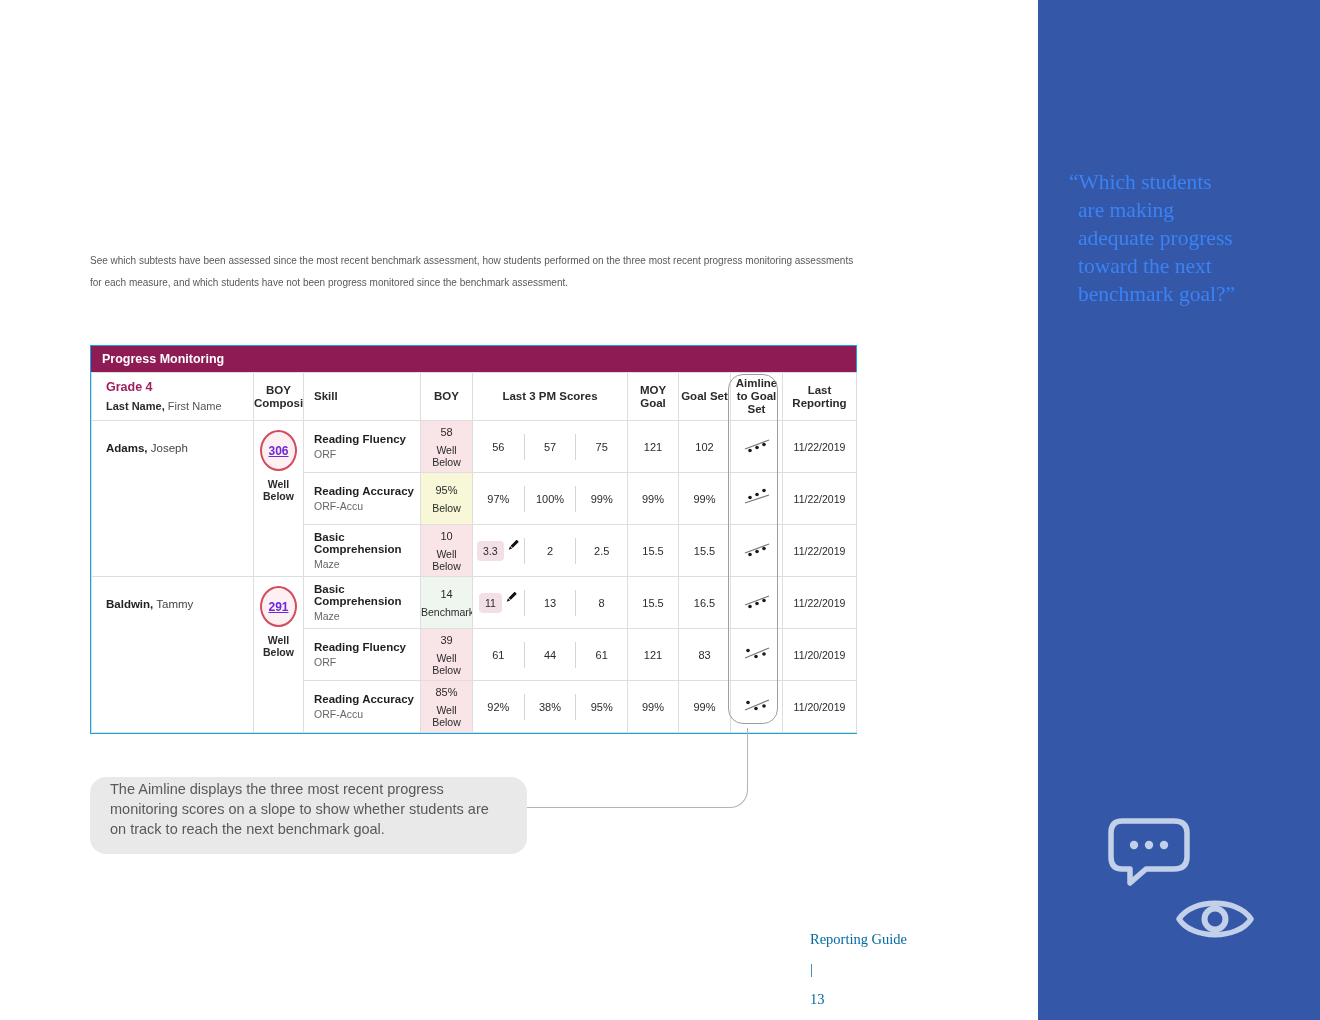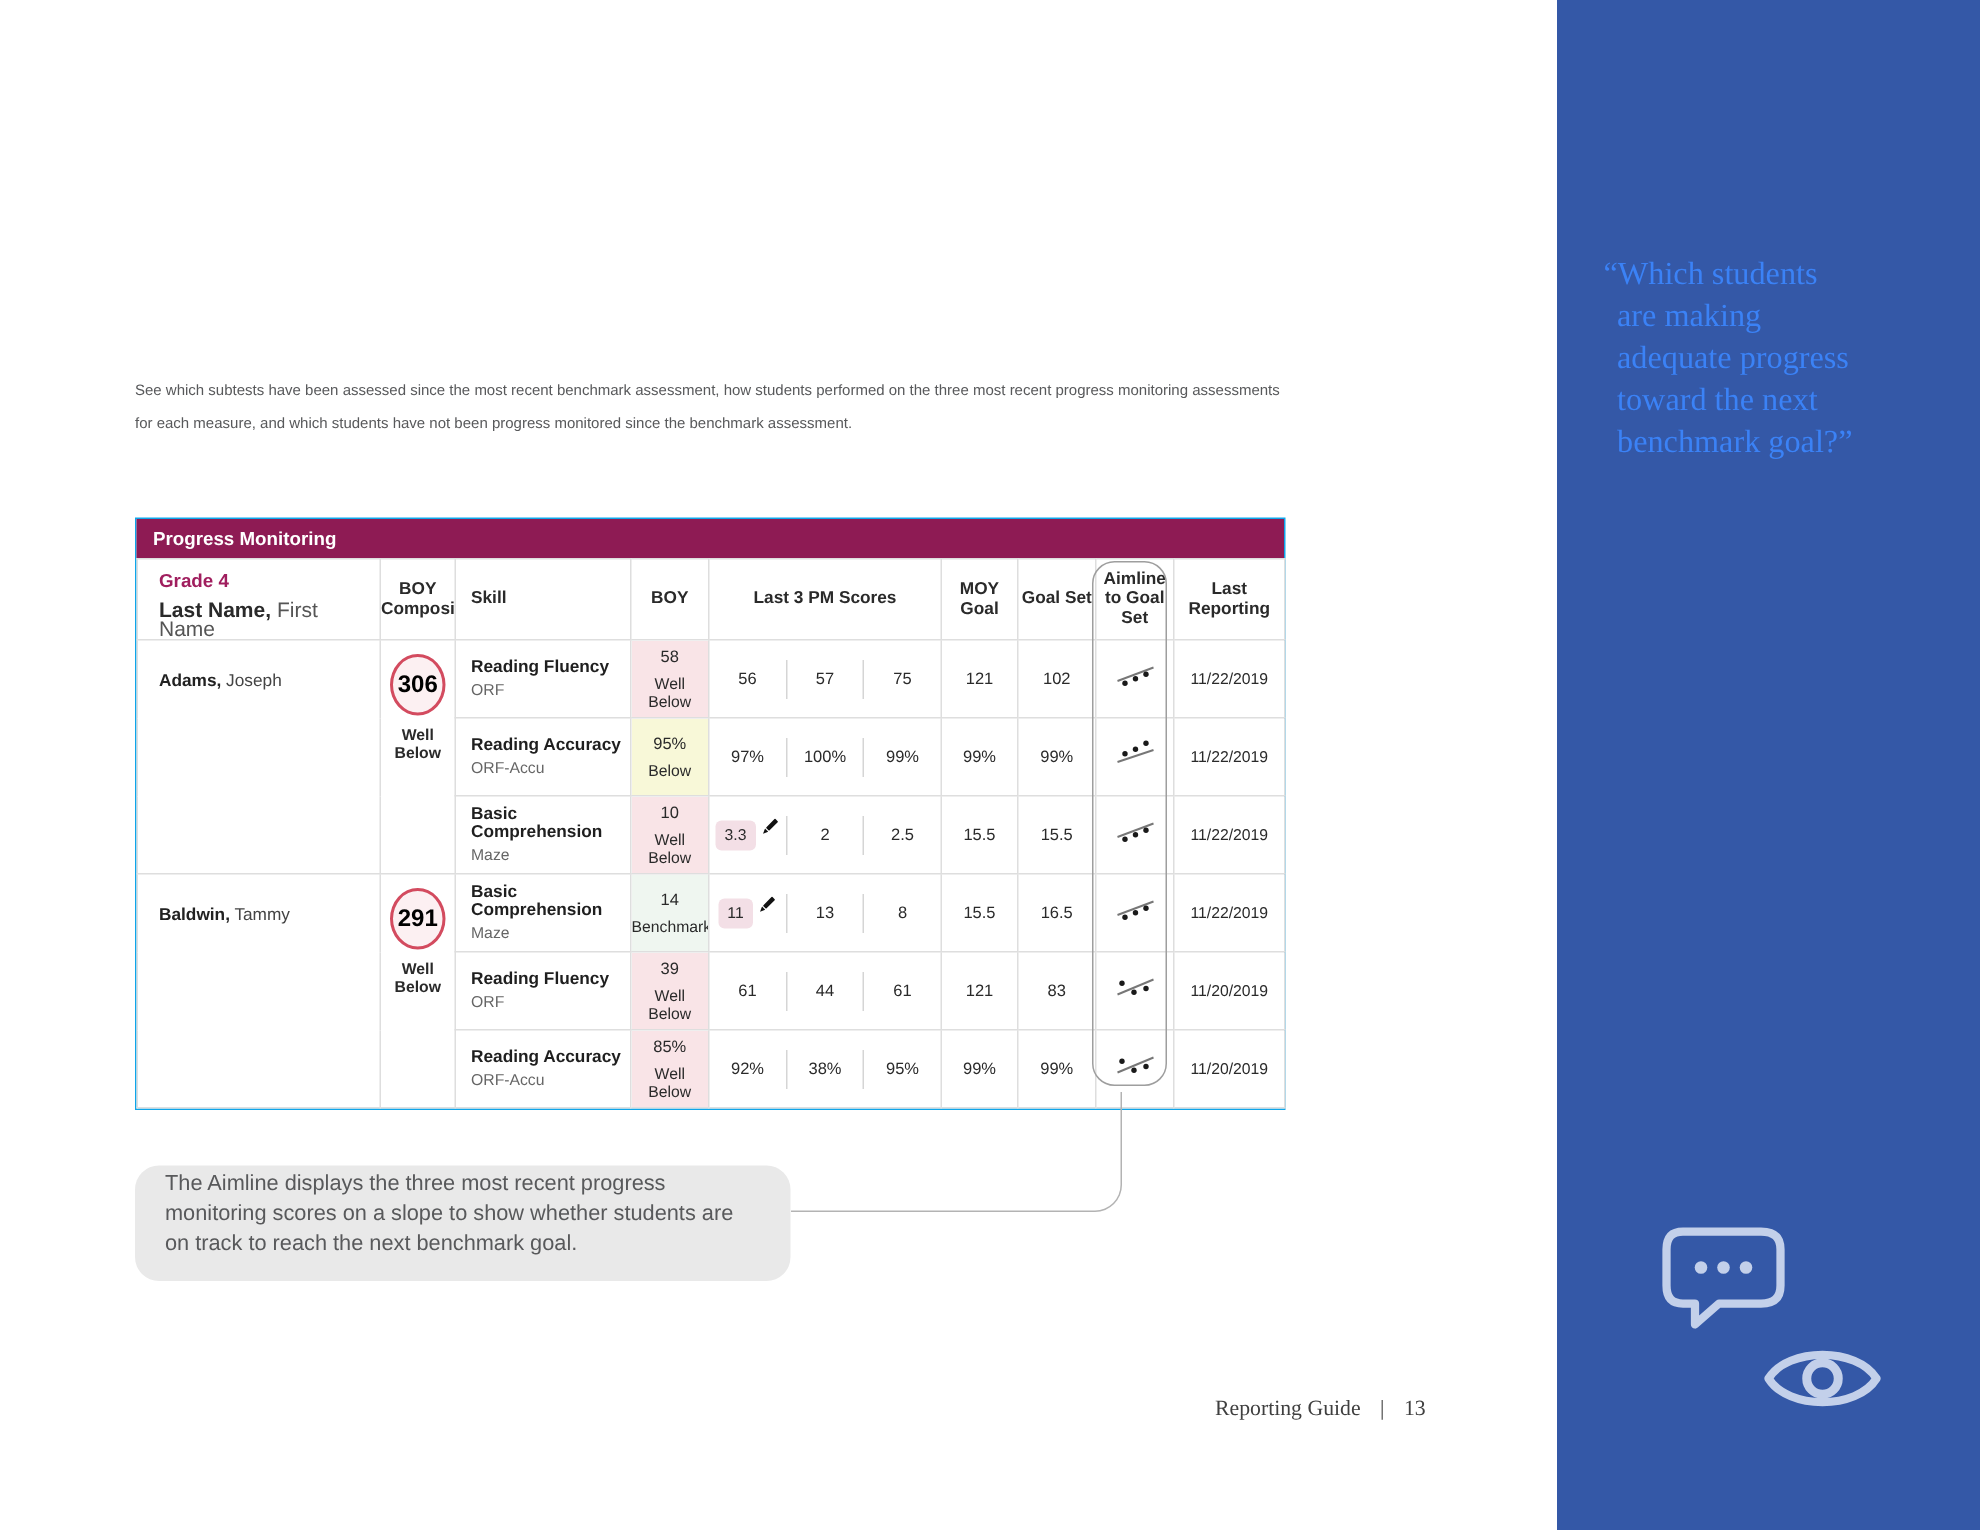--- a/index.html
+++ b/index.html
@@ -35,29 +35,29 @@
   .table-wrap{position:absolute;left:90px;top:345px;width:765px;border:1px solid #0ea5e9;background:#fff;box-sizing:content-box;}
   .table-titlebar{height:26px;background:var(--magenta);color:#fff;font-weight:bold;font-size:12.5px;line-height:26px;padding-left:11px;}
   table.pm{border-collapse:collapse;table-layout:fixed;width:765px;}
   .pm th,.pm td{border:1px solid #dedede;padding:0;overflow:hidden;}
   .pm thead tr{height:48px;}
   .pm tbody tr{height:51.5px;}
   .pm tbody tr.group-start td{border-top:1px solid #c3c3c3;}
   .pm th{font-size:11.5px;color:#2a2a2a;text-align:center;vertical-align:middle;font-weight:bold;line-height:13px;background:#fff;}
   .pm th.name-h{text-align:left;vertical-align:top;padding:8px 0 0 14px;}
   .grade{color:var(--magentatext);font-size:12.5px;font-weight:bold;margin-bottom:6px;}
-  .namelabel{font-size:14px;color:#2a2a2a;font-weight:bold;}
+  .namelabel{font-size:11px;color:#2a2a2a;font-weight:bold;}
   .namelabel .fn-lbl{font-weight:normal;color:#555;}
   .pm th.skill-h{text-align:left;padding-left:10px;}
 
   td.name-cell{vertical-align:top;padding:21px 0 0 14px;font-size:11.5px;color:#222;text-align:left;}
   .ln{font-weight:bold;} .fn{color:#444;}
   td.comp-cell{vertical-align:top;text-align:center;padding-top:9px;}
   .circle{width:33px;height:37px;border:2.5px solid var(--circlered);border-radius:50%;background:var(--circlebg);
-    margin:0 auto;display:flex;align-items:center;justify-content:center;font-weight:bold;font-size:16px;color:#000000;}
+    margin:0 auto;display:flex;align-items:center;justify-content:center;font-weight:bold;font-size:12px;color:#6d28d9;text-decoration:underline;}
   .clevel{margin-top:7px;font-weight:bold;font-size:10.5px;color:#2a2a2a;}
 
   td.skill-cell{text-align:left;padding-left:10px;vertical-align:middle;}
   .skname{font-weight:bold;font-size:11.5px;color:#1f1f1f;}
   .skmeasure{font-size:10.5px;color:#666;margin-top:3px;}
 
   td.boy-cell{text-align:center;font-size:11px;color:#2a2a2a;vertical-align:middle;}
   .boyv{margin-bottom:6px;} .boyl{font-size:10.5px;}
   .bg-pink{background:var(--pinkbg);} .bg-yellow{background:var(--yellowbg);} .bg-green{background:var(--greenbg);}
 
@@ -78,21 +78,21 @@
     border-right:1.5px solid #b3b3b3;border-bottom:1.5px solid #b3b3b3;border-bottom-right-radius:18px;}
 
   .callout{
     position:absolute;left:90px;top:777px;width:437px;box-sizing:border-box;
     background:#e9e9e9;border-radius:16px;padding:2px 26px 15px 20px;
     font-size:14.5px;line-height:20px;color:var(--graytext);
   }
 
   .footer{
     position:absolute;left:810px;top:931px;display:flex;gap:13px;align-items:baseline;
-    font-family:"Liberation Serif","DejaVu Serif",serif;font-size:14.5px;color:#404040;
+    font-family:"Liberation Serif","DejaVu Serif",serif;font-size:14.5px;color:#0369a1;flex-direction:column;
   }
 </style>
 </head>
 <body>
 
 <div class="page">
 
   <p class="intro">See which subtests have been assessed since the most recent benchmark assessment, how students performed on the three most recent progress monitoring assessments for each measure, and which students have not been progress monitored since the benchmark assessment.</p>
 
   <div class="table-wrap">

